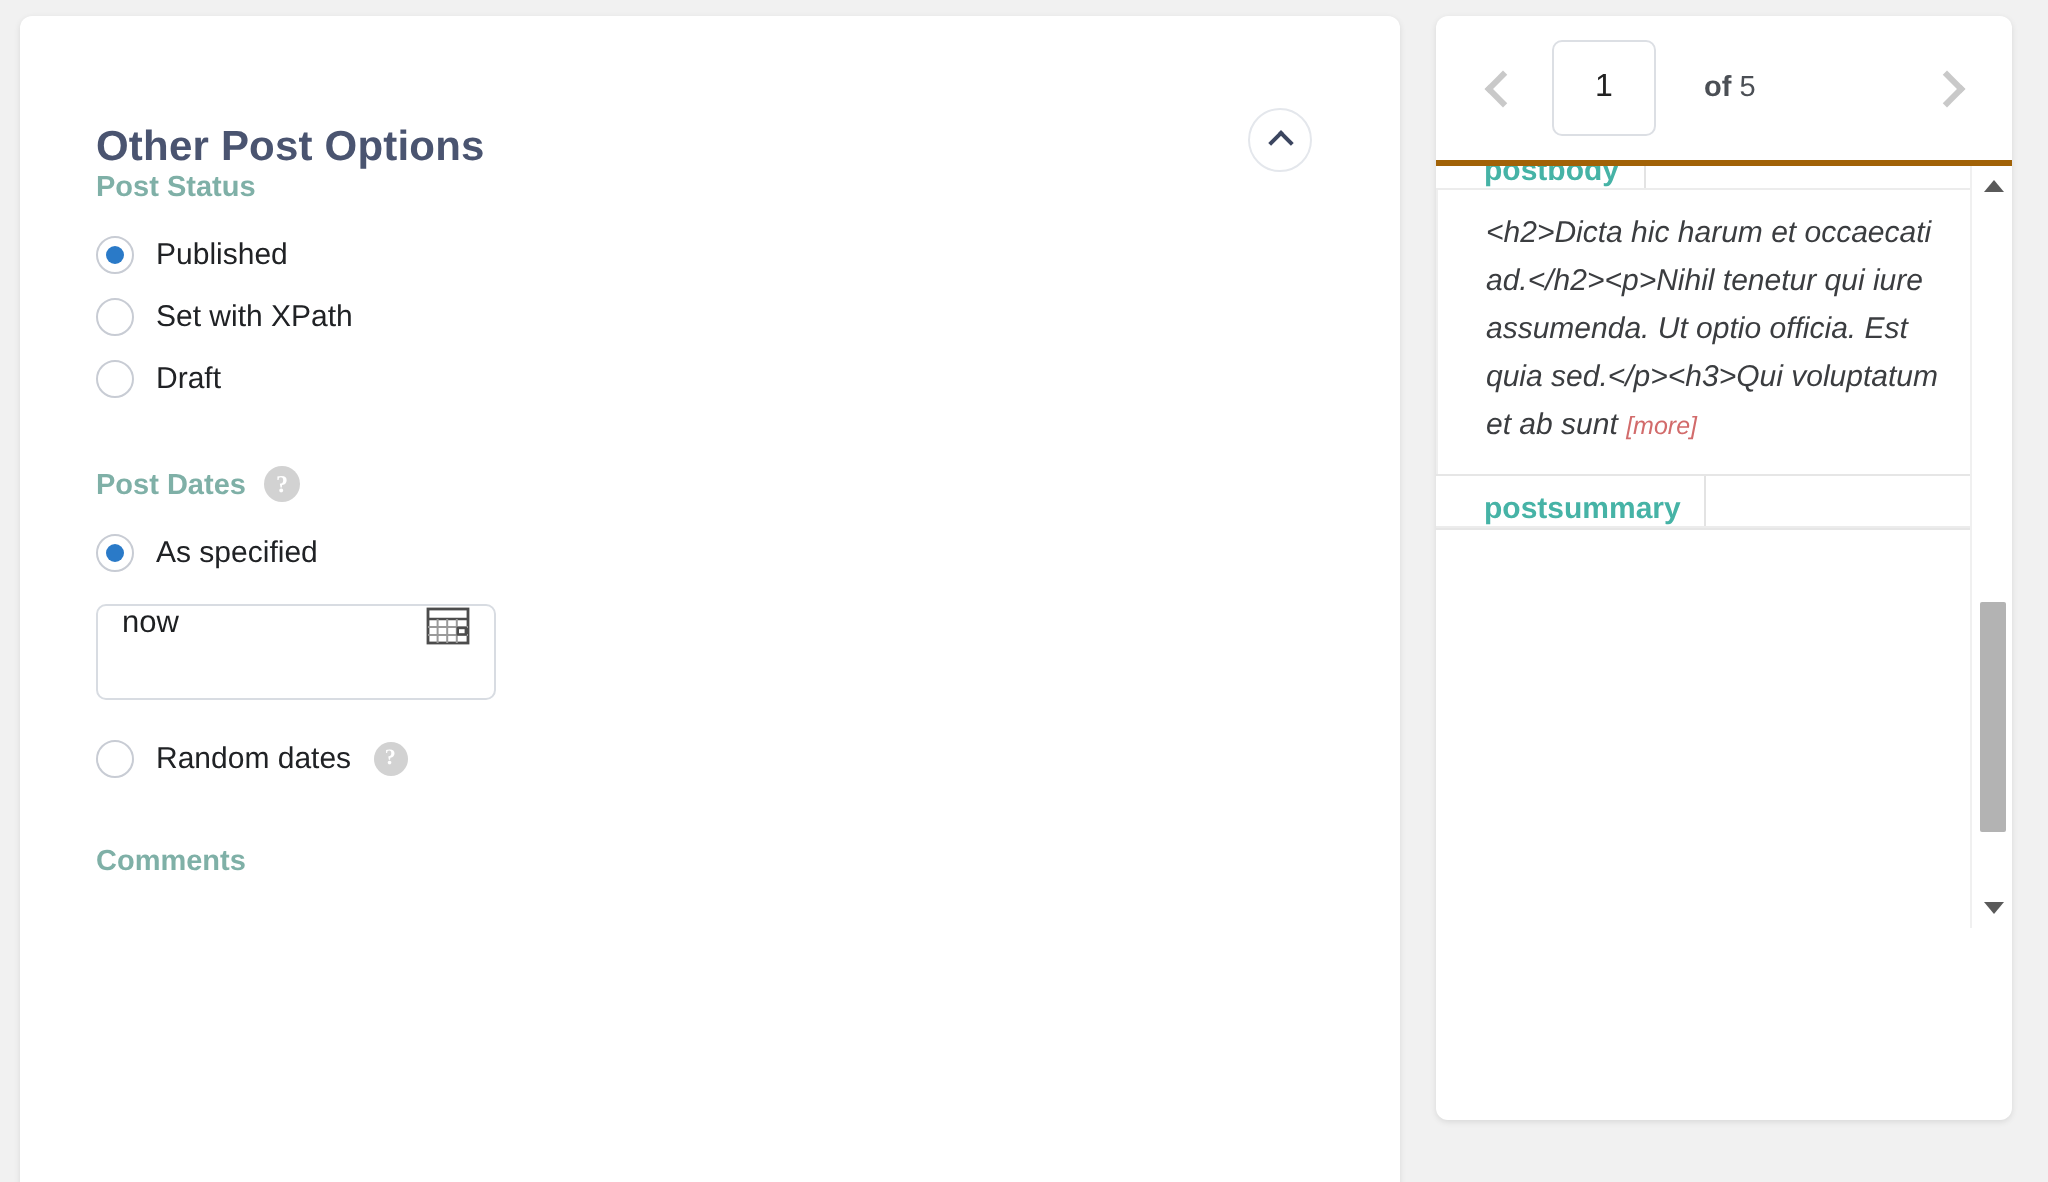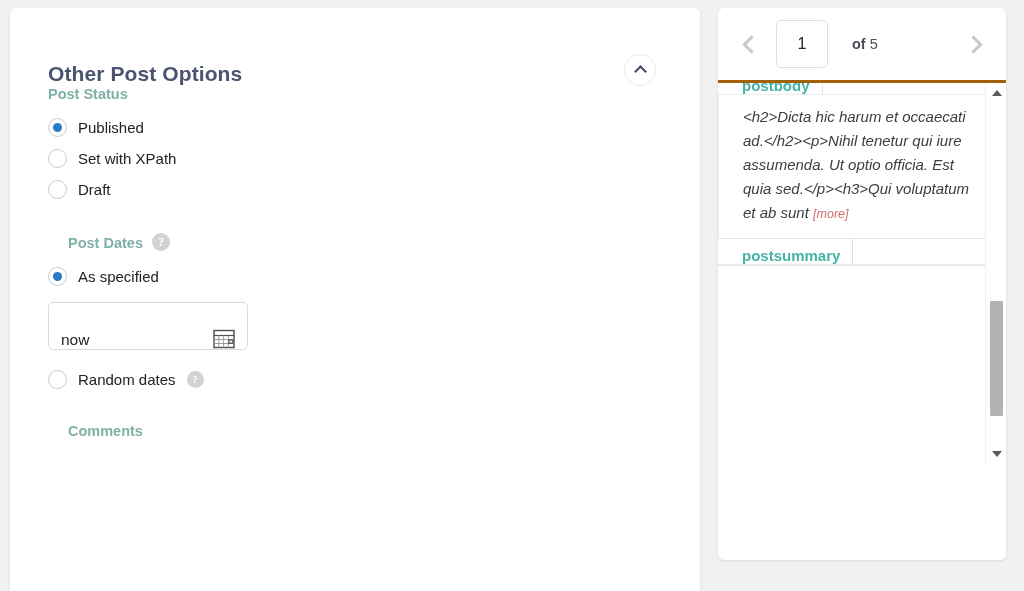--- a/index.html
+++ b/index.html
@@ -51,21 +51,21 @@
 
   .card-body { padding: 0 38px; }
 
   .section-label {
     color: #7fb0a7;
     font-size: 14.5px;
     font-weight: 600;
     margin: 0 0 16px 0;
     display: flex; align-items: flex-end; gap: 9px;
   }
-  .section-label.mt { margin-top: 34px; margin-left: 20px; }
+  .section-label.mt { margin-top: 34px; }
 
   .help-icon {
     display: inline-flex; align-items: center; justify-content: center;
     width: 18px; height: 18px;
     border-radius: 50%;
     background: #d2d2d2;
     color: #ffffff;
     font-size: 12px;
     font-weight: 700;
     font-family: "Liberation Serif", serif;
@@ -100,21 +100,21 @@
     font-size: 15px;
     color: #202225;
   }
 
   .date-field {
     margin: 16px 0 20px 0;
     width: 200px; height: 48px;
     border: 1px solid #d8dce2;
     border-radius: 5px;
     background: #fff;
-    display: flex; align-items: flex-end;
+    display: flex; align-items: flex-start;
     padding: 0 12px;
     justify-content: space-between;
   }
   .date-value { font-size: 15.5px; color: #1d1f21; }
   .cal-icon { width: 22px; height: 20px; flex: none; }
 
   
   .right-card {
     position: absolute; left: 718px; top: 8px;
     width: 288px; height: 552px;

